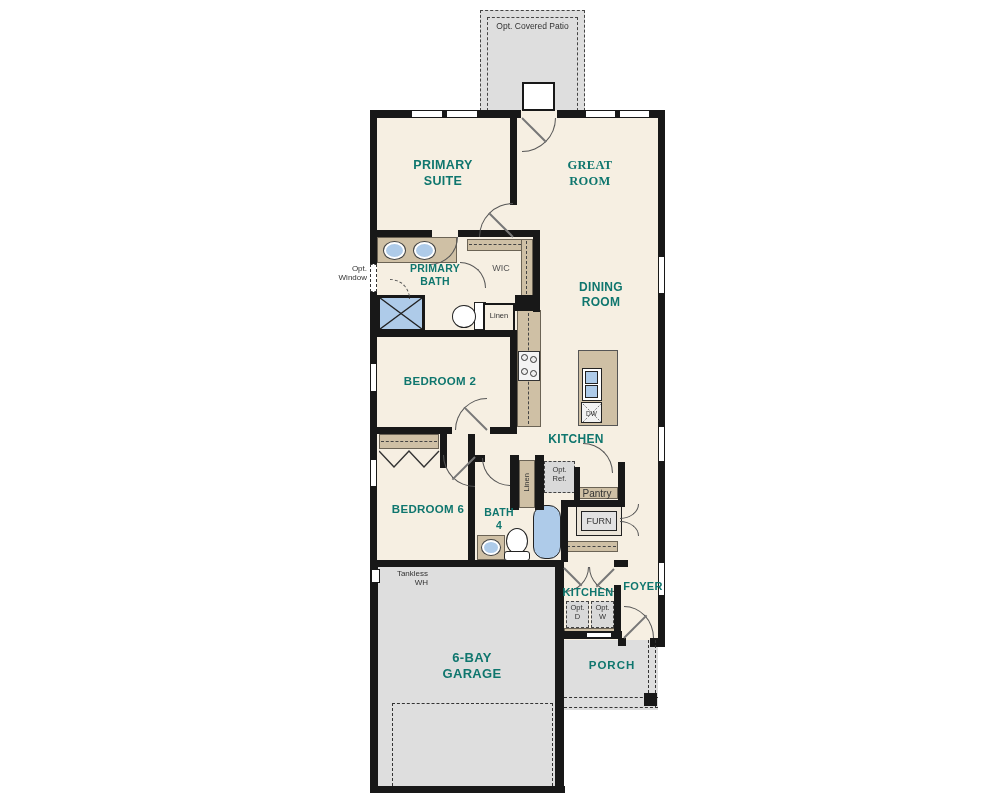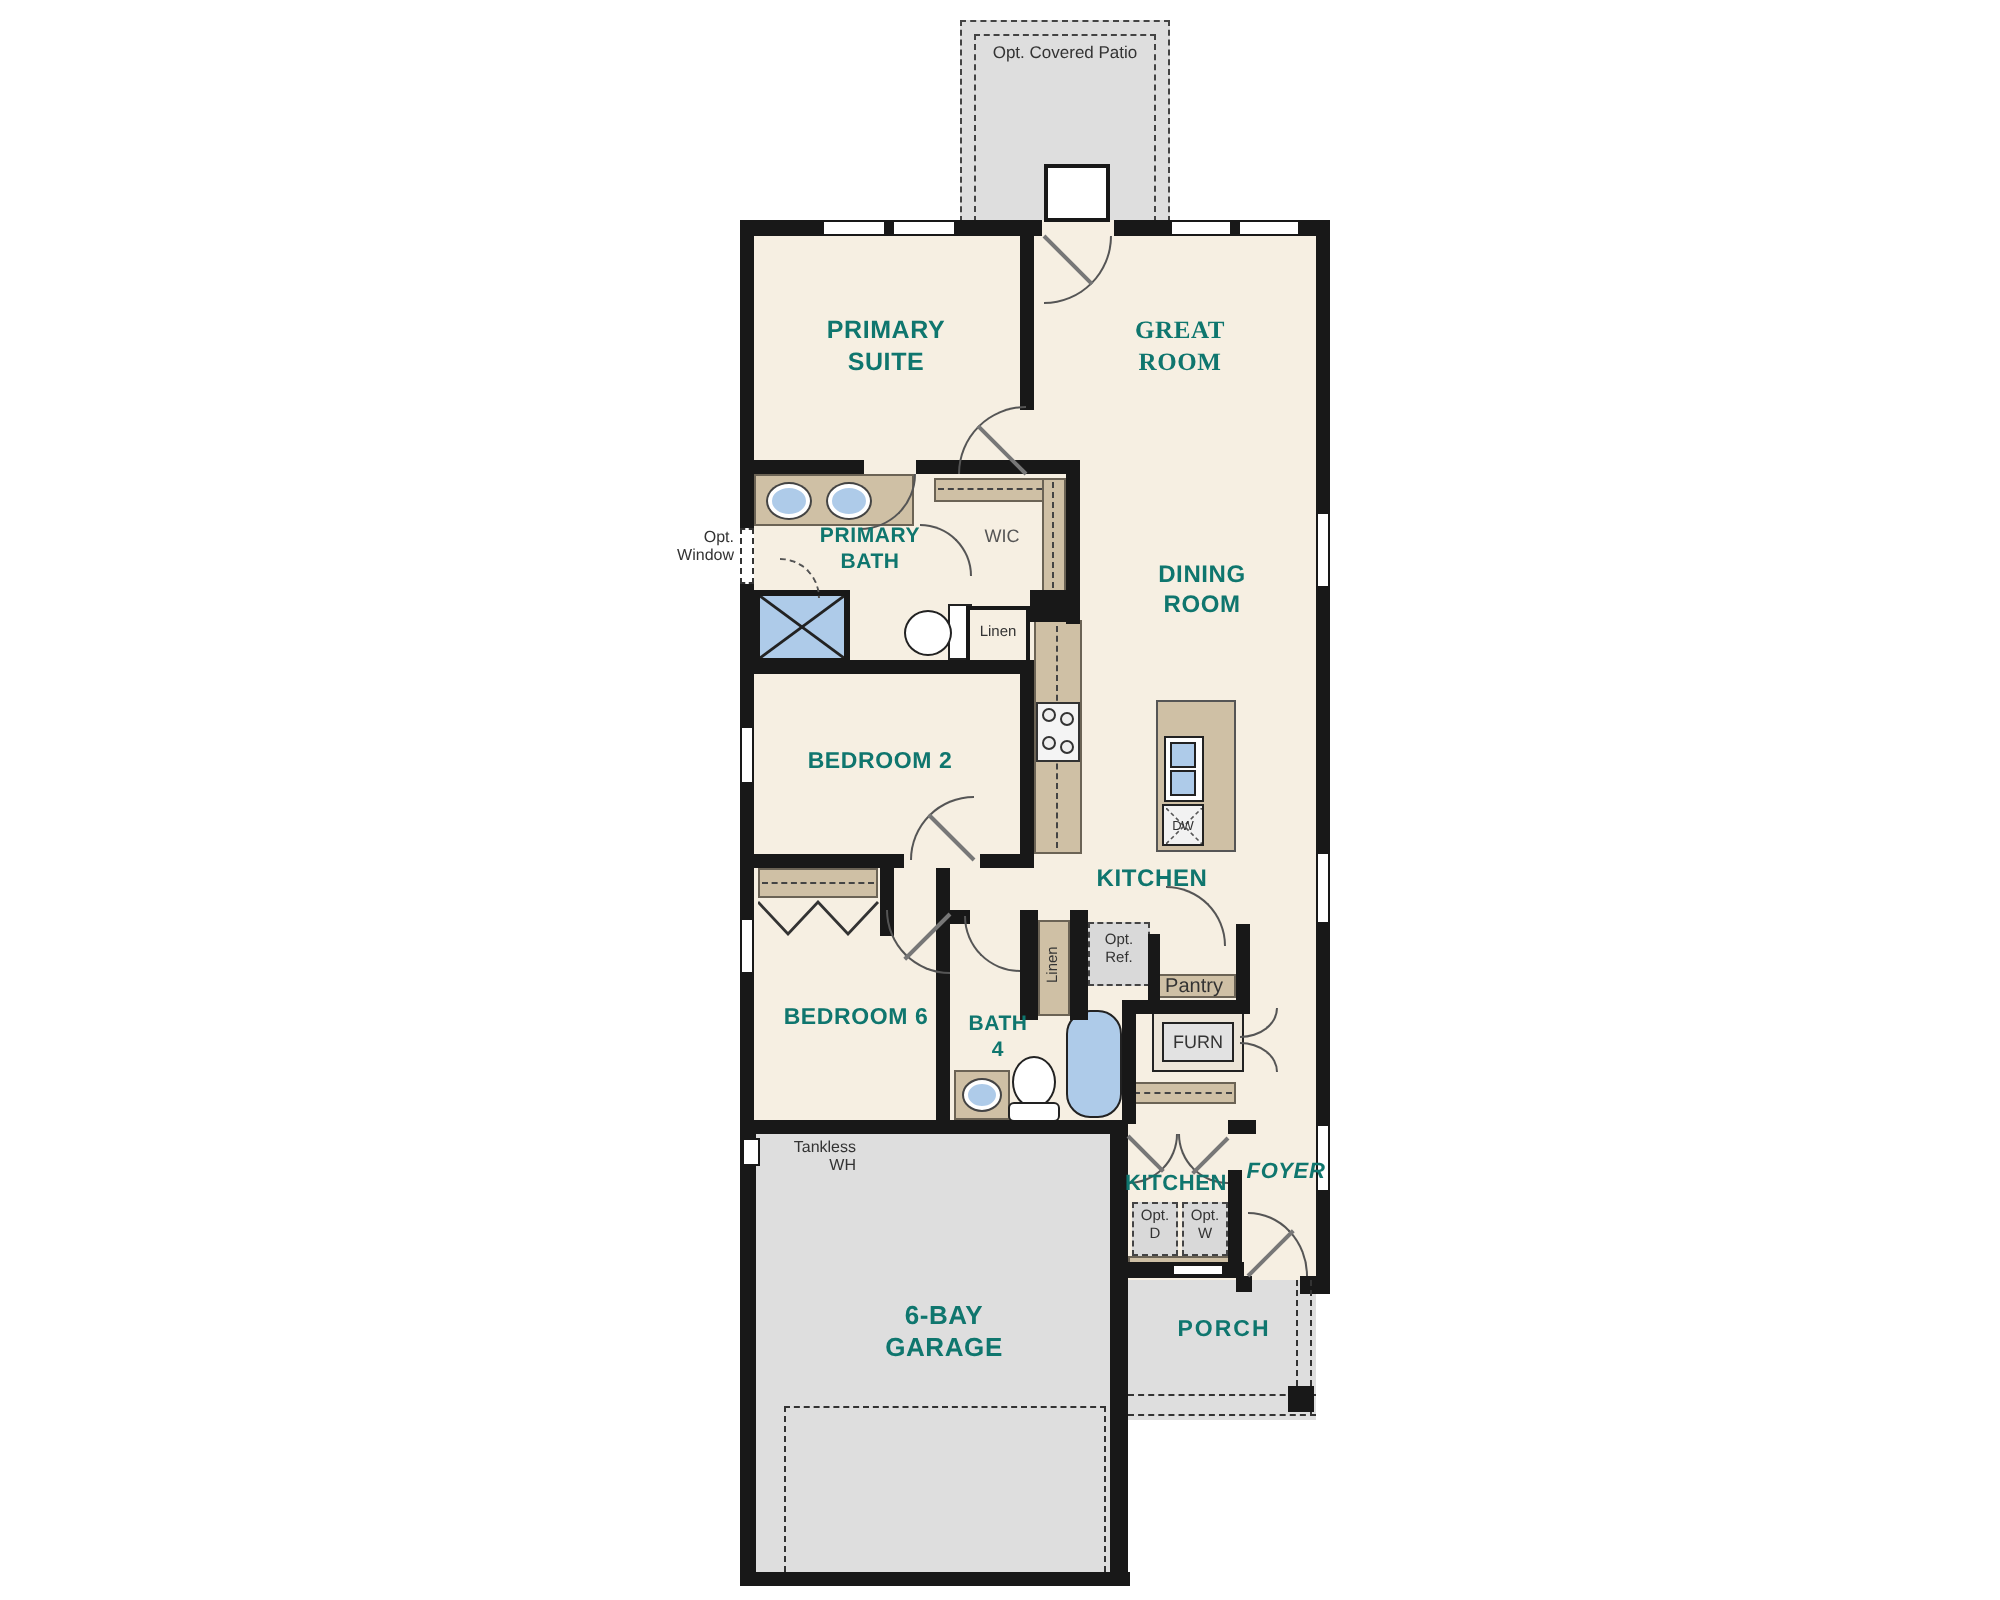--- a/index.html
+++ b/index.html
@@ -179,17 +179,17 @@
   <div class="abs lbl" style="left:399px;top:262px;width:72px;font-size:10.5px;">PRIMARY BATH</div>
   <div class="abs sm" style="left:487px;top:263px;width:28px;font-size:9px;color:#555;">WIC</div>
   <div class="abs lbl" style="left:570px;top:280px;width:62px;font-size:12px;">DINING ROOM</div>
   <div class="abs lbl" style="left:398px;top:374px;width:84px;font-size:11.5px;">BEDROOM 2</div>
   <div class="abs lbl" style="left:544px;top:432px;width:64px;font-size:12px;">KITCHEN</div>
   <div class="abs lbl" style="left:386px;top:502px;width:84px;font-size:11.5px;">BEDROOM 6</div>
   <div class="abs lbl" style="left:482px;top:506px;width:34px;font-size:10.5px;">BATH 4</div>
   <div class="abs sm" style="left:506px;top:478px;width:42px;font-size:7.5px;transform:rotate(-90deg);">Linen</div>
   <div class="abs sm" style="left:576px;top:488px;width:42px;font-size:10px;">Pantry</div>
   <div class="abs lbl" style="left:558px;top:586px;width:60px;font-size:11px;">KITCHEN</div>
-  <div class="abs lbl" style="left:622px;top:580px;width:42px;font-size:11px;font-style:italic;">FOYER</div>
+  <div class="abs lbl" style="left:622px;top:580px;width:42px;font-size:11px;">FOYER</div>
   <div class="abs lbl" style="left:424px;top:650px;width:96px;font-size:13px;">6-BAY GARAGE</div>
   <div class="abs lbl" style="left:586px;top:658px;width:52px;font-size:11.5px;letter-spacing:1px;">PORCH</div>
 
 </div>
 
 </body></html>

